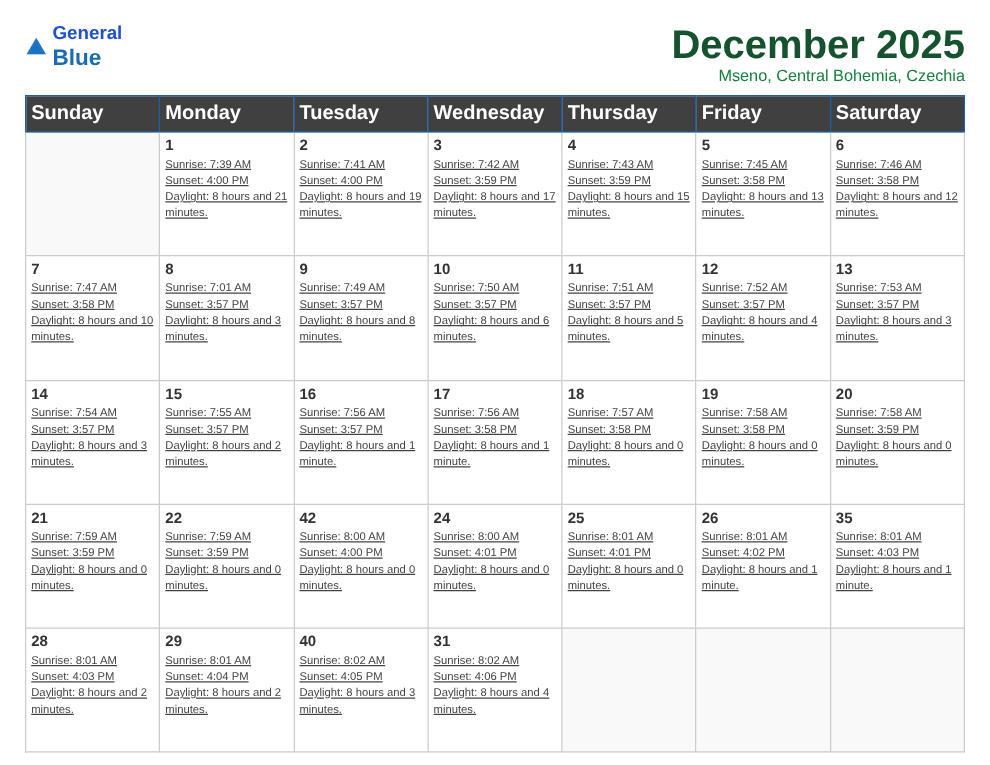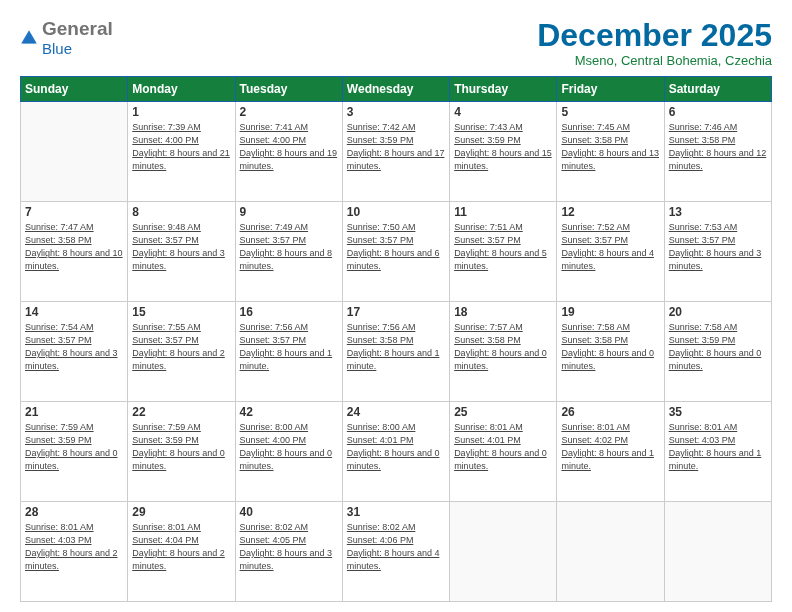--- a/index.html
+++ b/index.html
@@ -22,56 +22,56 @@
       justify-content: space-between;
       align-items: flex-start;
       margin-bottom: 8px;
     }
     .logo {
       display: flex;
       align-items: center;
       gap: 4px;
     }
     .logo-text-general {
-      font-size: 19px;
+      font-size: 15px;
       font-weight: bold;
-      color: #737373;
+      color: #1d4ed8;
     }
     .logo-text-blue {
-      font-size: 15px;
-      font-weight: normal;
+      font-size: 18px;
+      font-weight: bold;
       color: #1a6bb5;
     }
     .logo-icon {
       width: 18px;
       height: 18px;
     }
     .title-block {
       text-align: right;
     }
     .month-title {
       font-size: 32px;
       font-weight: bold;
-      color: #0369a1;
+      color: #14532d;
       line-height: 1.1;
     }
     .location {
       font-size: 13px;
       color: #15803d;
     }
     .calendar {
       flex: 1;
       border-collapse: collapse;
       width: 100%;
       table-layout: fixed;
     }
     .calendar thead tr th {
-      background: #15803d;
+      background: #404040;
       color: #fff;
-      font-size: 12px;
+      font-size: 16px;
       font-weight: bold;
       padding: 5px 4px;
       text-align: left;
       border: 1px solid #1a60a8;
     }
     .calendar tbody tr td {
       border: 1px solid #ccc;
       vertical-align: top;
       padding: 3px 4px 4px 4px;
       font-size: 9.5px;
@@ -188,21 +188,21 @@
             <div class="day-number">7</div>
             <div class="day-info">
               <span>Sunrise: 7:47 AM</span>
               <span>Sunset: 3:58 PM</span>
               <span>Daylight: 8 hours and 10 minutes.</span>
             </div>
           </td>
           <td>
             <div class="day-number">8</div>
             <div class="day-info">
-              <span>Sunrise: 9:48 AM</span>
+              <span>Sunrise: 7:01 AM</span>
               <span>Sunset: 3:57 PM</span>
               <span>Daylight: 8 hours and 3 minutes.</span>
             </div>
           </td>
           <td>
             <div class="day-number">9</div>
             <div class="day-info">
               <span>Sunrise: 7:49 AM</span>
               <span>Sunset: 3:57 PM</span>
               <span>Daylight: 8 hours and 8 minutes.</span>

